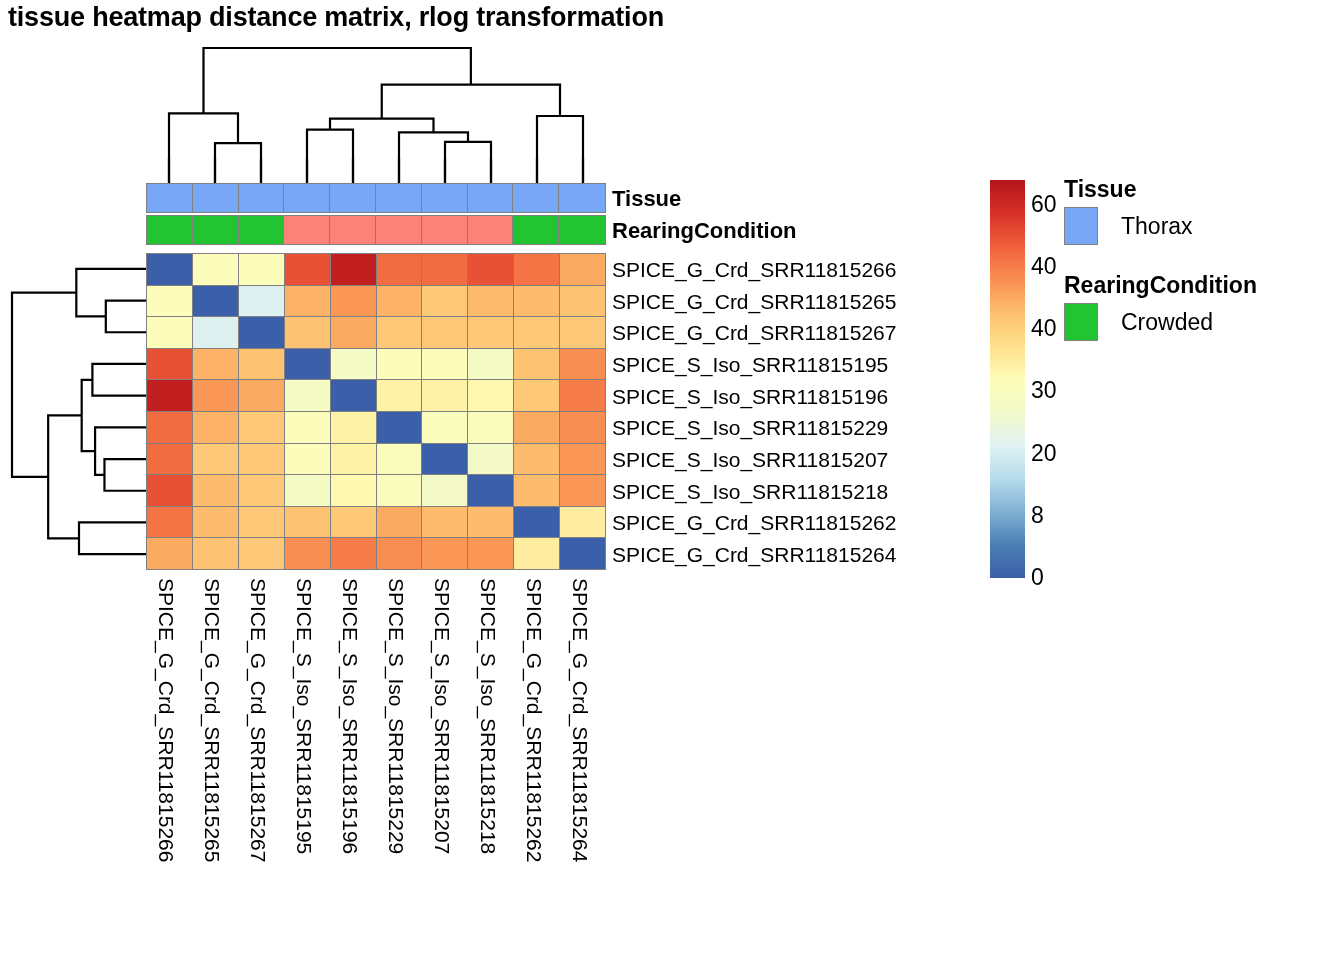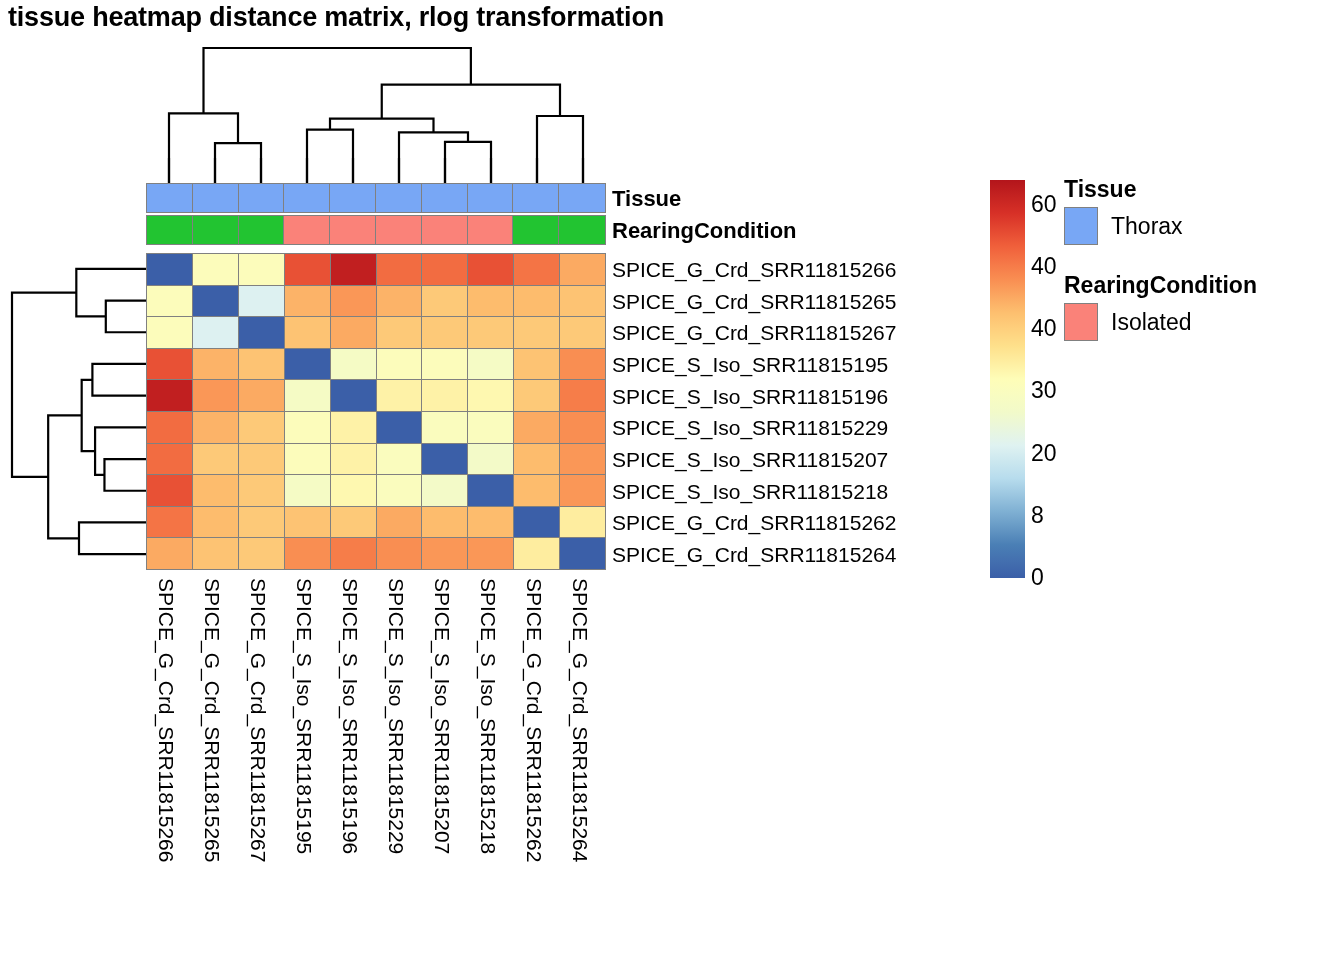--- a/index.html
+++ b/index.html
@@ -121,21 +121,21 @@
   .legend-swatch {
     width: 34px;
     height: 38px;
     box-sizing: border-box;
     border: 1px solid #808080;
     flex: none;
   }
   .legend-text {
     font-size: 23px;
     color: #000;
-    margin-left: 13px;
+    margin-left: 23px;
     white-space: nowrap;
   }
 </style>
 </head>
 <body>
 
 <div id="root">
 
   <div class="title">tissue heatmap distance matrix, rlog transformation</div>
 
@@ -335,18 +335,18 @@
     <div class="legend-title">Tissue</div>
     <div class="legend-item">
       <div class="legend-swatch" style="background:#78a7f5"></div>
       <div class="legend-text">Thorax</div>
     </div>
   </div>
 
   <div class="legend" id="legend-rearing" style="left:1064px; top:272px;">
     <div class="legend-title">RearingCondition</div>
     <div class="legend-item">
-      <div class="legend-swatch" style="background:#fa8279"></div>
-      <div class="legend-text">Isolated</div>
+      <div class="legend-swatch" style="background:#22c431"></div>
+      <div class="legend-text">Crowded</div>
     </div>
   </div>
 
 </div>
 
 </body></html>

